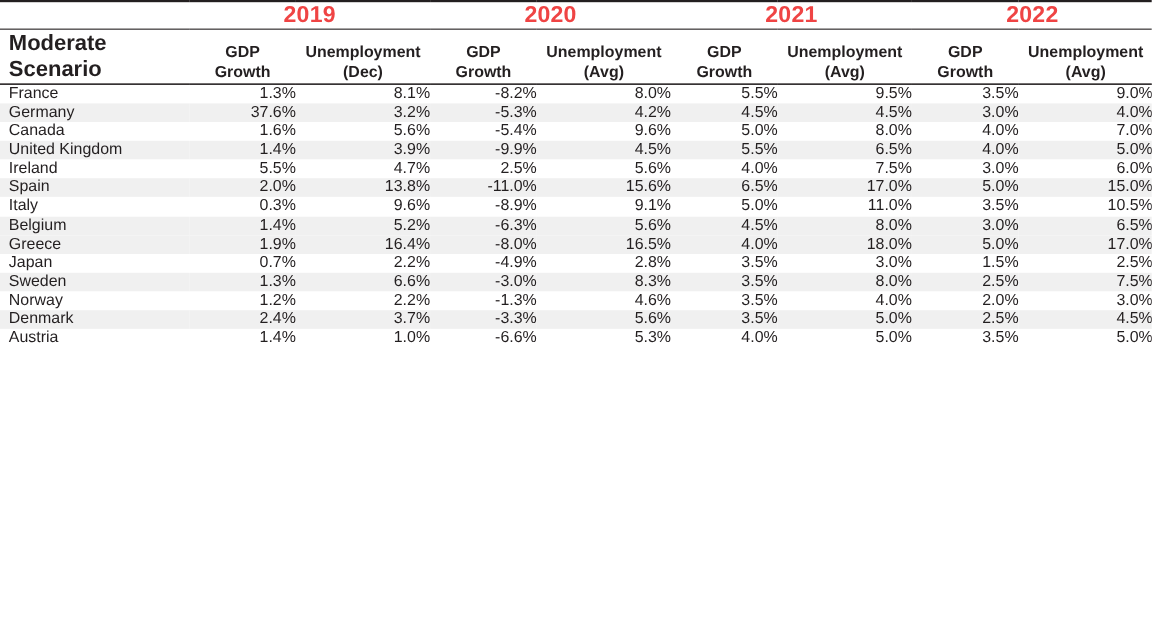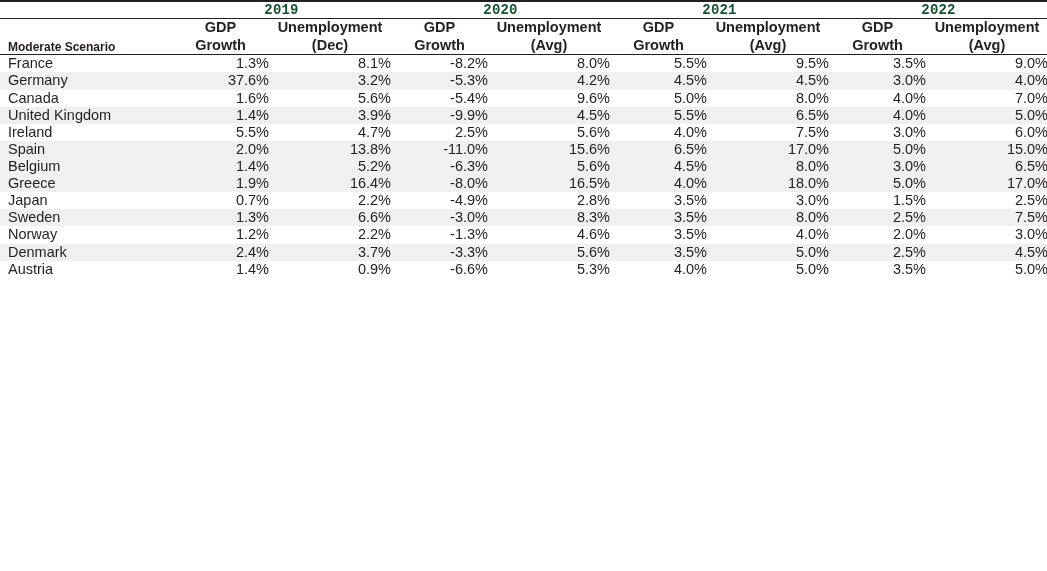--- a/index.html
+++ b/index.html
@@ -24,29 +24,28 @@
     width: 1047px;
     table-layout: fixed;
   }
   table.data td, table.data th {
     padding: 0;
     margin: 0;
   }
 
   
   .yearrow th {
-    font-size: 14px;
+    font-size: 21px;
     font-weight: bold;
     text-align: center;
     padding: 2px 0 5px 0;
     border-top: 2.5px solid #231f20;
     border-bottom: 1.2px solid #231f20;
-    color: #14532d;
+    color: #ef4444;
     letter-spacing: 0.2px;
-    font-family: Liberation Mono, monospace;
   }
   .yearrow th.blank {
     border-top: 2.5px solid #231f20;
     border-bottom: 1.2px solid #231f20;
   }
 
   
   .colrow th {
     font-size: 14.5px;
     font-weight: bold;
@@ -54,21 +53,21 @@
     padding: 4px 10px 7px 0;
     text-align: center;
     line-height: 1.22;
     border-bottom: 1.6px solid #231f20;
     color: #231f20;
   }
   .colrow th.scenario {
     text-align: left;
     padding-left: 8px;
     padding-right: 4px;
-    font-size: 12px;
+    font-size: 20px;
     vertical-align: bottom;
   }
   .hdr2 {
     display: block;
   }
 
   
   tbody td {
     font-size: 14.5px;
     padding: 5px 10px 5px 0;
@@ -216,20 +215,31 @@
           <td class="country">Spain</td>
           <td>2.0%</td>
           <td>13.8%</td>
           <td>-11.0%</td>
           <td>15.6%</td>
           <td>6.5%</td>
           <td>17.0%</td>
           <td>5.0%</td>
           <td>15.0%</td>
         </tr>
+        <tr>
+          <td class="country">Italy</td>
+          <td>0.3%</td>
+          <td>9.6%</td>
+          <td>-8.9%</td>
+          <td>9.1%</td>
+          <td>5.0%</td>
+          <td>11.0%</td>
+          <td>3.5%</td>
+          <td>10.5%</td>
+        </tr>
         <tr class="alt">
           <td class="country">Belgium</td>
           <td>1.4%</td>
           <td>5.2%</td>
           <td>-6.3%</td>
           <td>5.6%</td>
           <td>4.5%</td>
           <td>8.0%</td>
           <td>3.0%</td>
           <td>6.5%</td>
@@ -285,21 +295,21 @@
           <td>-3.3%</td>
           <td>5.6%</td>
           <td>3.5%</td>
           <td>5.0%</td>
           <td>2.5%</td>
           <td>4.5%</td>
         </tr>
         <tr>
           <td class="country">Austria</td>
           <td>1.4%</td>
-          <td>0.9%</td>
+          <td>1.0%</td>
           <td>-6.6%</td>
           <td>5.3%</td>
           <td>4.0%</td>
           <td>5.0%</td>
           <td>3.5%</td>
           <td>5.0%</td>
         </tr>
       </tbody>
   </table>
 </div>

